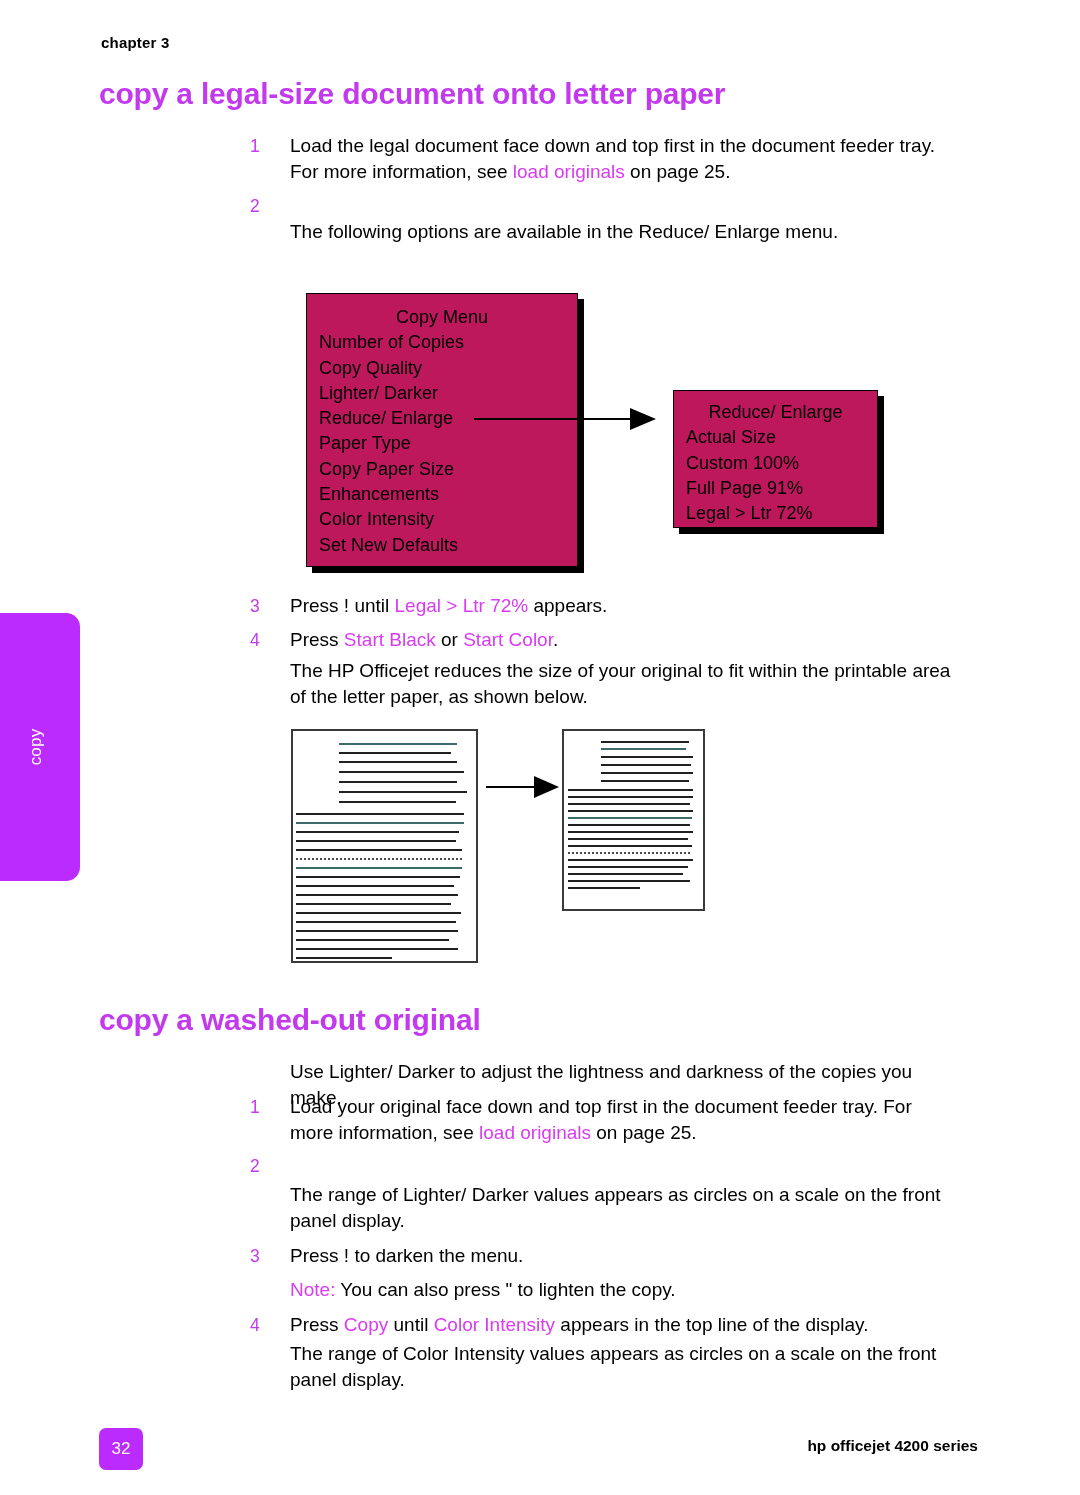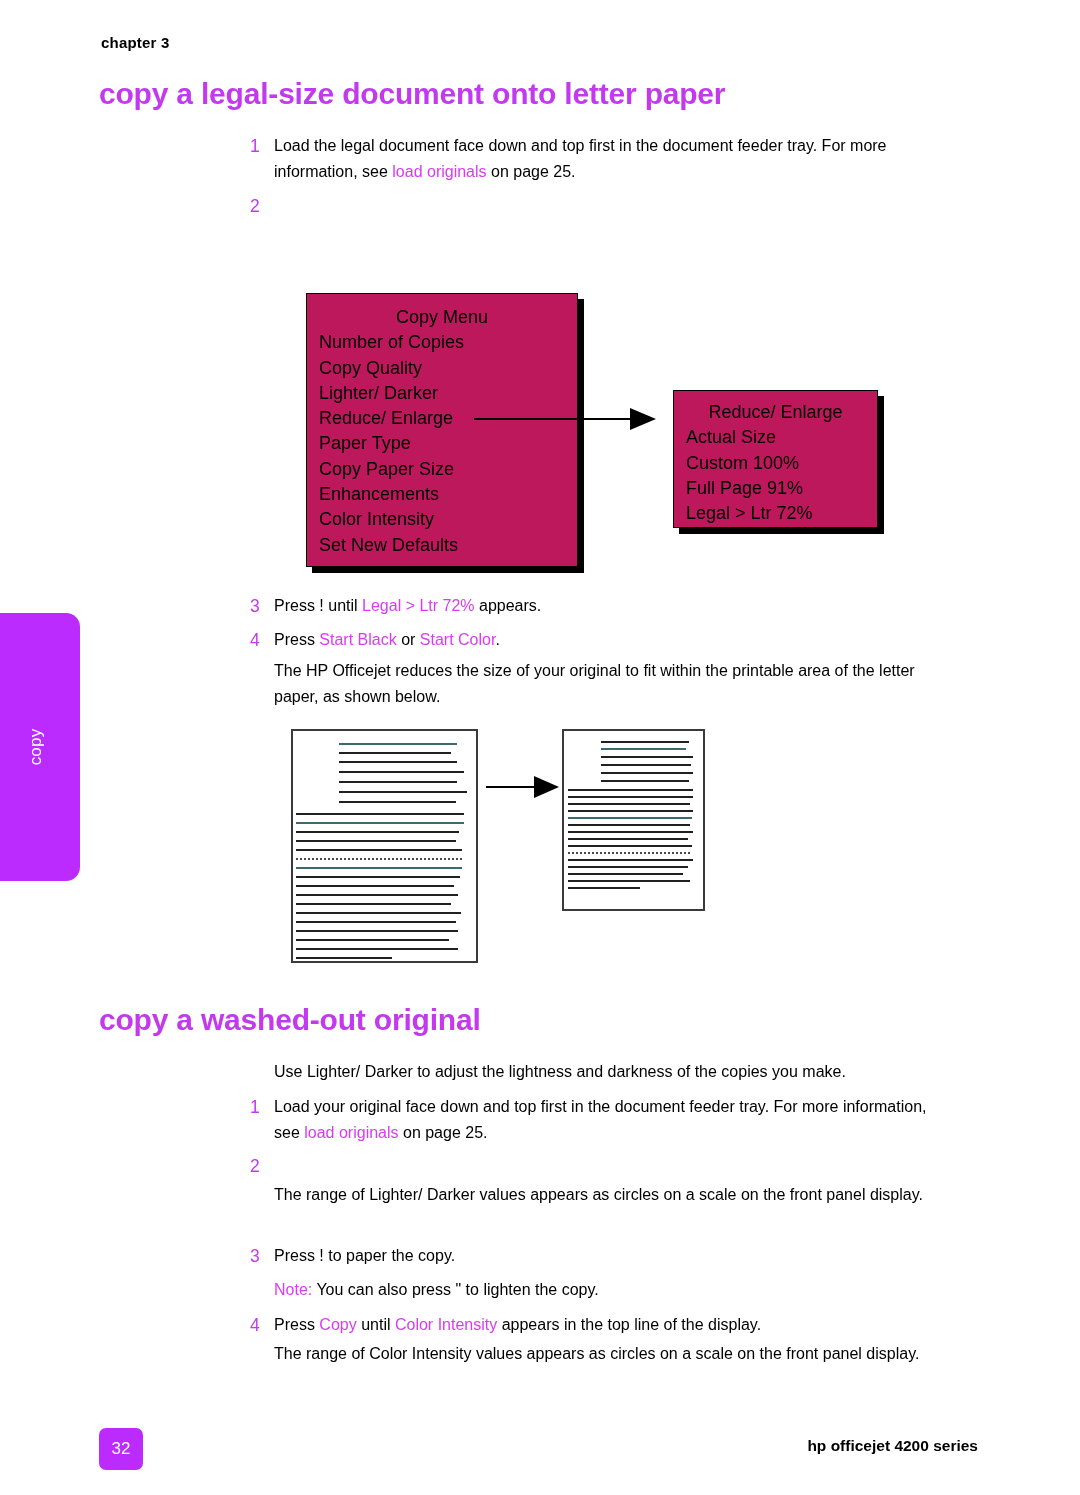--- a/index.html
+++ b/index.html
@@ -59,23 +59,23 @@
     color: #c33aee;
     letter-spacing: -0.2px;
     white-space: nowrap;
   }
   #heading-legal { top: 77px; }
   #heading-washed { top: 1003px; }
 
   
   .para {
     position: absolute;
-    left: 274px;
+    left: 290px;
     width: 668px;
-    font-size: 16px;
+    font-size: 19px;
     line-height: 26px;
     color: #000;
   }
   .num {
     position: absolute;
     left: 250px;
     font-size: 17.5px;
     line-height: 26px;
     color: #c33aee;
   }
@@ -220,20 +220,21 @@
   <div id="chapter-label">chapter 3</div>
 
   <div class="section-heading" id="heading-legal">copy a legal-size document onto letter paper</div>
   <div class="section-heading" id="heading-washed">copy a washed-out original</div>
 
   <div class="num" style="top:133px">1</div>
   <div class="para" style="top:133px"><span>Load the legal document face down and top first in the document feeder tray. For more information, see </span><span class="mag">load originals</span><span> on page 25.</span></div>
 
   <div class="num" style="top:193px">2</div>
 
+  <div class="para" style="top:219px"><span>The following options are available in the Reduce/ Enlarge menu.</span></div>
 
   <div class="menu-box" id="copy-menu-box">
     <div class="menu-title">Copy Menu</div>
     <div>
         <div class="menu-item">Number of Copies</div>
         <div class="menu-item">Copy Quality</div>
         <div class="menu-item">Lighter/ Darker</div>
         <div class="menu-item">Reduce/ Enlarge</div>
         <div class="menu-item">Paper Type</div>
         <div class="menu-item">Copy Paper Size</div>
@@ -319,21 +320,21 @@
   <div class="para" style="top:1059px"><span>Use Lighter/ Darker to adjust the lightness and darkness of the copies you make.</span></div>
 
   <div class="num" style="top:1094px">1</div>
   <div class="para" style="top:1094px"><span>Load your original face down and top first in the document feeder tray. For more information, see </span><span class="mag">load originals</span><span> on page 25.</span></div>
 
   <div class="num" style="top:1153px">2</div>
 
   <div class="para" style="top:1182px"><span>The range of Lighter/ Darker values appears as circles on a scale on the front panel display.</span></div>
 
   <div class="num" style="top:1243px">3</div>
-  <div class="para" style="top:1243px"><span>Press !   to paper the copy.</span></div>
+  <div class="para" style="top:1243px"><span>Press !   to darken the menu.</span></div>
 
   <div class="para" style="top:1277px"><span class="mag">Note:</span><span>  You can also press "   to lighten the copy.</span></div>
 
   <div class="num" style="top:1312px">4</div>
   <div class="para" style="top:1312px"><span>Press </span><span class="mag">Copy</span><span> until </span><span class="mag">Color Intensity</span><span> appears in the top line of the display.</span></div>
 
   <div class="para" style="top:1341px"><span>The range of Color Intensity values appears as circles on a scale on the front panel display.</span></div>
 
   <div id="page-number-badge">32</div>
   <div id="footer-product">hp officejet 4200 series</div>

